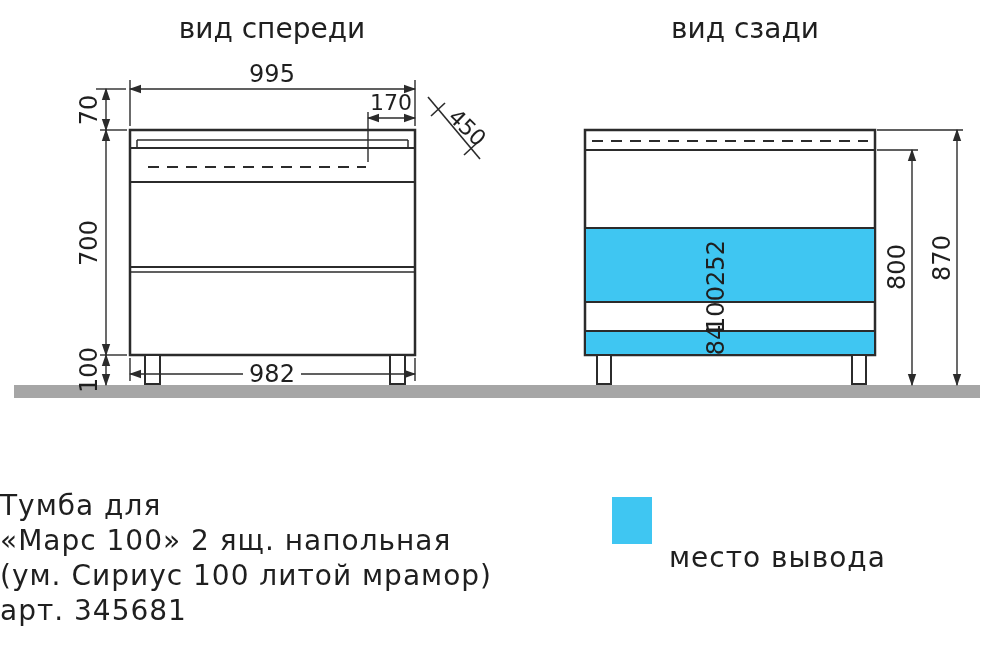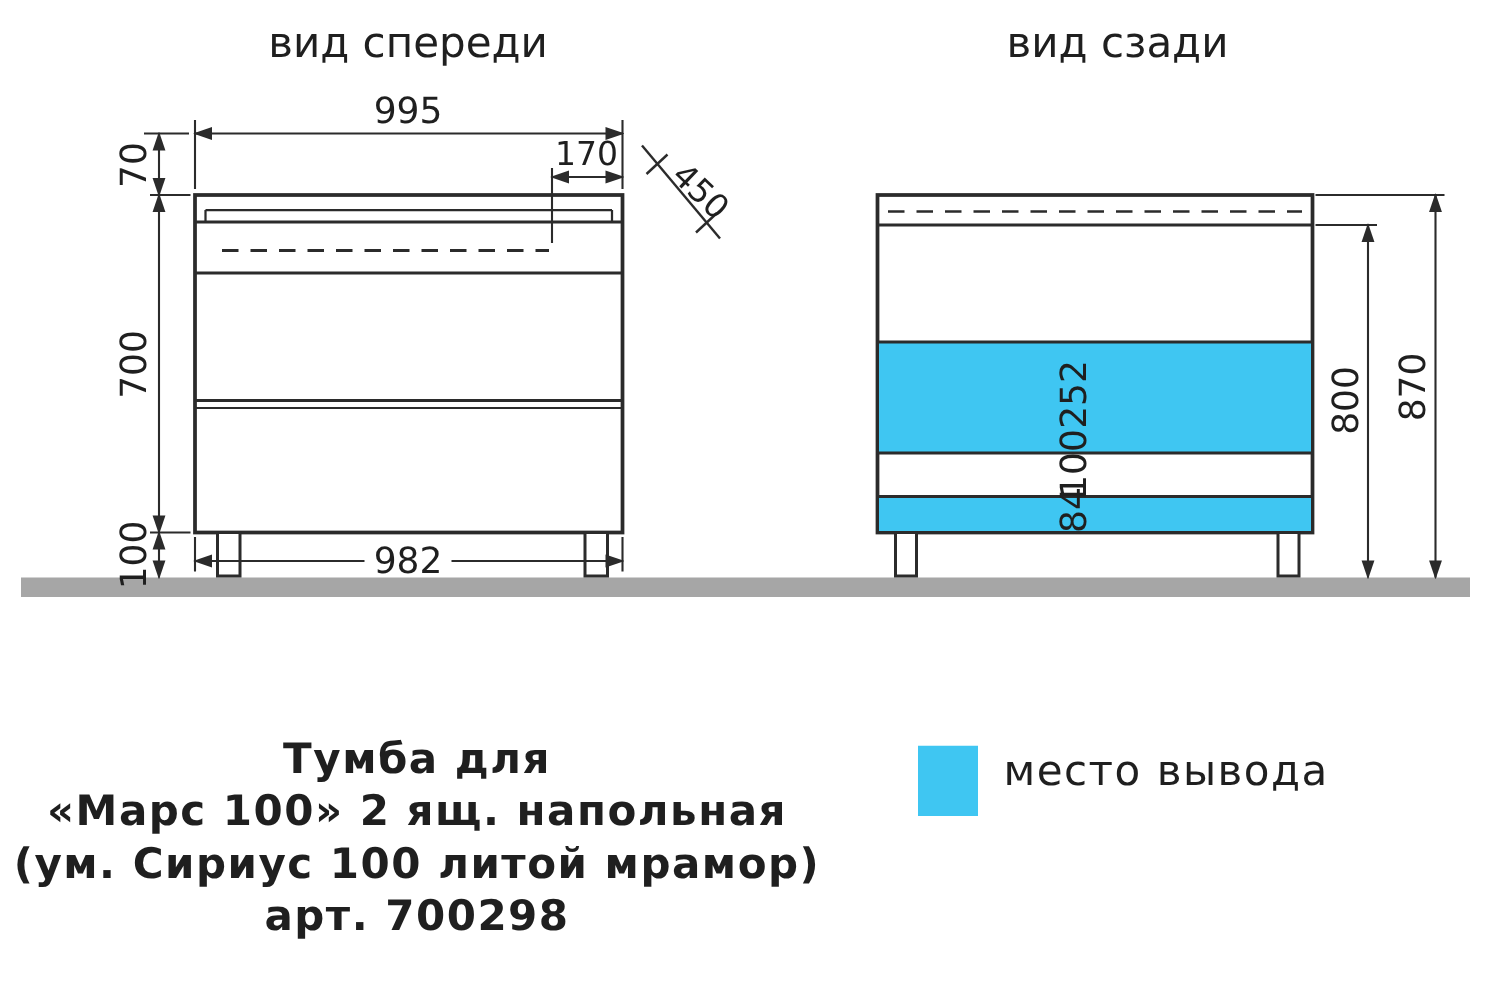--- a/index.html
+++ b/index.html
@@ -13,34 +13,32 @@
   }
   .drawing { position: absolute; top: 0; left: 0; }
   svg text {
     font-family: "DejaVu Sans", "Liberation Sans", sans-serif;
     fill: #1f1f1f;
   }
   .caption {
     position: absolute;
     top: 488px; left: 0;
     width: 556px;
-    text-align: center;
     font-size: 28px;
     line-height: 35px;
     letter-spacing: 1px;
-    font-weight: bold;
   }
   .legend {
     position: absolute;
     top: 497px; left: 612px;
     display: flex;
     align-items: flex-start;
     gap: 17px;
   }
-  .legend-text { font-size: 28px; line-height: 34px; letter-spacing: 1px; }
+  .legend-text { font-size: 28px; line-height: 34px; letter-spacing: 1px; margin-top: 44px; }
 </style>
 </head>
 <body>
 
 <svg class="drawing" width="993" height="470" viewBox="0 0 993 470">
   <defs>
     <marker id="arr" viewBox="0 0 10 10" refX="9" refY="5" markerWidth="9" markerHeight="9" orient="auto-start-reverse">
       <path d="M0,1.6 L10,5 L0,8.4 Z" fill="#2b2b2b"></path>
     </marker>
   </defs>
@@ -123,21 +121,21 @@
     <text x="724" y="340" text-anchor="middle" transform="rotate(-90 724 340)">84</text>
     <text x="905" y="267" text-anchor="middle" transform="rotate(-90 905 267)">800</text>
     <text x="950" y="258" text-anchor="middle" transform="rotate(-90 950 258)">870</text>
   </g>
 </svg>
 
 <div class="caption">
   <div>Тумба для</div>
   <div>«Марс 100» 2 ящ. напольная</div>
   <div>(ум. Сириус 100 литой мрамор)</div>
-  <div>арт. 700298</div>
+  <div>арт. 345681</div>
 </div>
 
 <div class="legend">
   <svg width="40" height="47">
     <rect x="0" y="0" width="40" height="47" fill="#3fc6f2"></rect>
   </svg>
   <div class="legend-text">
     <div>место вывода</div>
   </div>
 </div>

